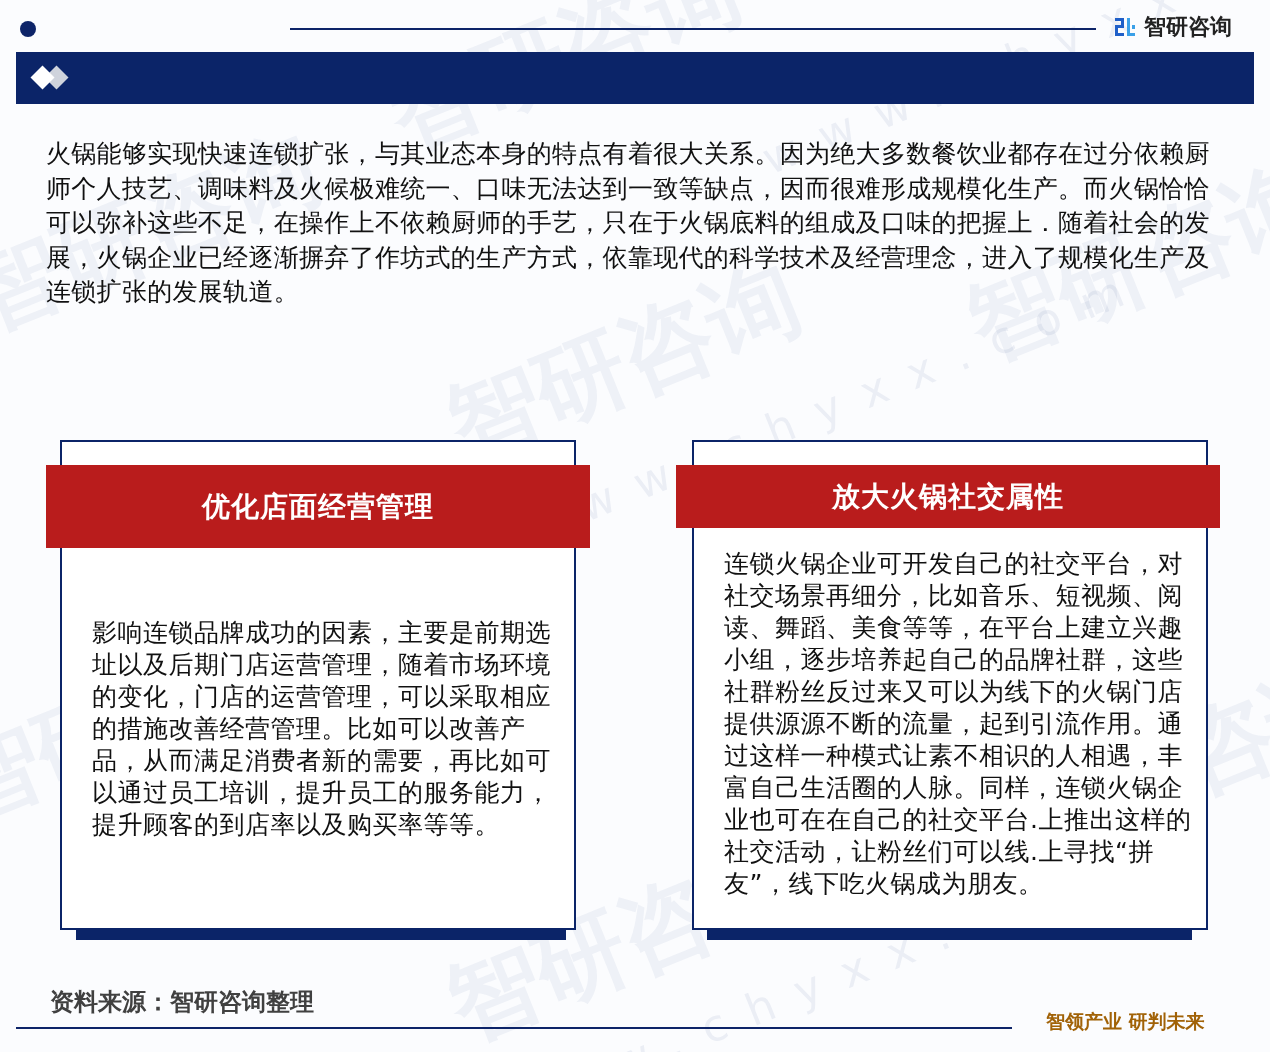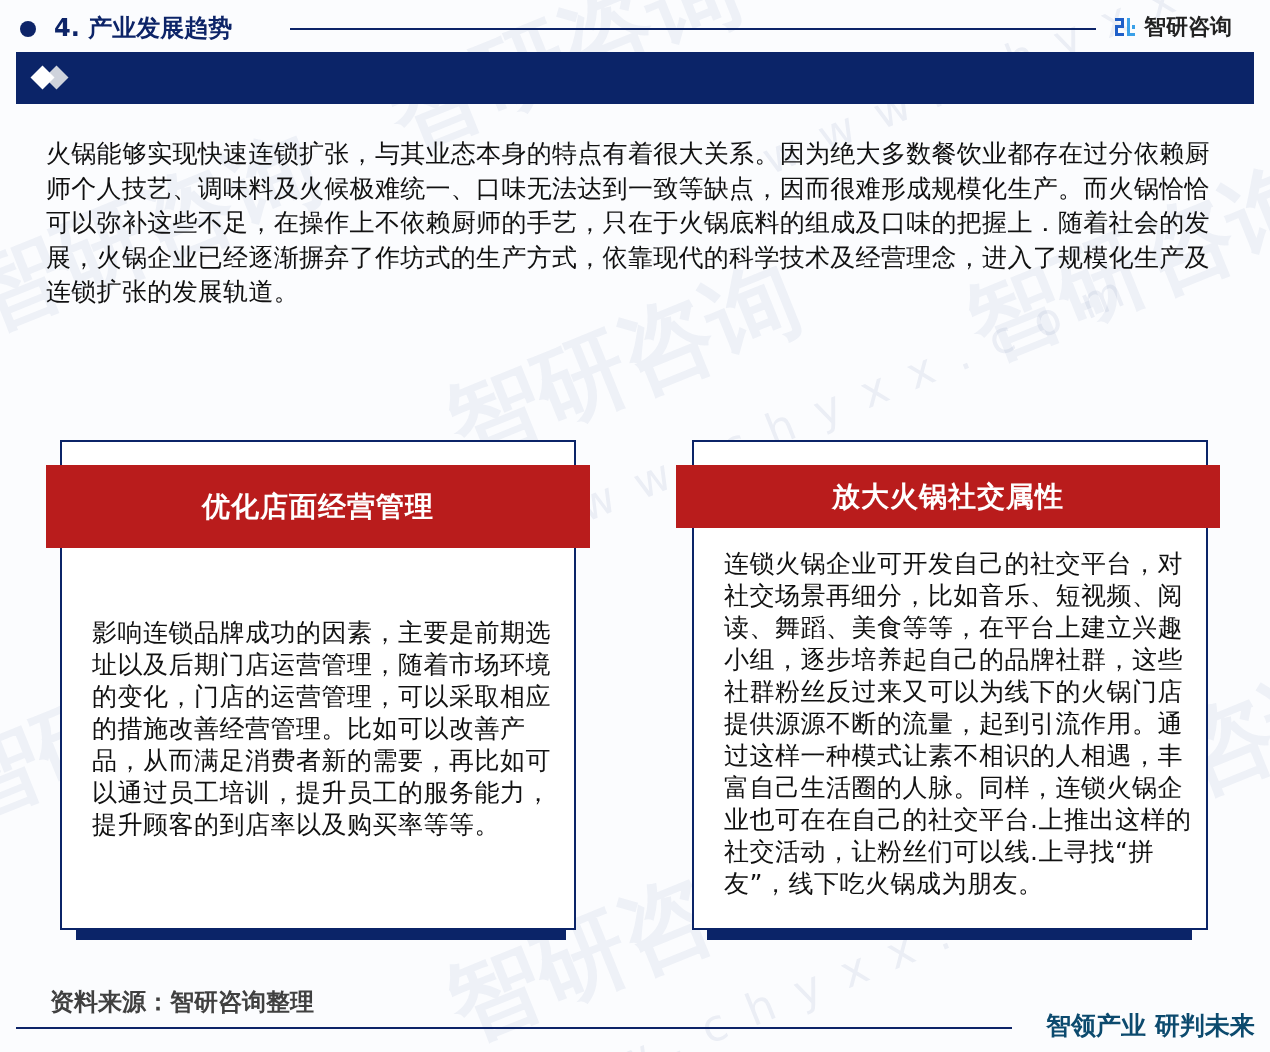--- a/index.html
+++ b/index.html
@@ -44,39 +44,38 @@
   .card-frame { position:absolute; background:#fff; border:2px solid #0b2468; box-sizing:border-box; }
   .card-header {
     position:absolute; background:#b91c1c; color:#fff;
     font-size:28px; font-weight:bold; display:flex; align-items:center; justify-content:center;
     letter-spacing:1px;
   }
   .card-body { position:absolute; font-size:25px; line-height:32px; color:#111; letter-spacing:0.5px; }
 
   .footer-source { position:absolute; left:50px; top:986px; font-size:24px; font-weight:bold; color:#404040; }
   .footer-rule { position:absolute; left:16px; top:1027px; width:996px; height:2px; background:#0d2468; }
-  .footer-slogan { position:absolute; left:1046px; top:1009px; font-size:25px; font-weight:bold; color:#0c4a6e; }
+  .footer-slogan { position:absolute; left:1046px; top:1009px; font-size:19px; font-weight:bold; color:#a16207; }
 </style>
 </head>
 <body>
 
 <div class="wm big" style="left:380px;top:-10px;">智研咨询</div>
 <div class="wm url" style="left:740px;top:10px;">www.chyxx.com</div>
 <div class="wm big" style="left:-40px;top:170px;">智研咨询</div>
 <div class="wm big" style="left:440px;top:300px;">智研咨询</div>
 <div class="wm url" style="left:500px;top:380px;">www.chyxx.com</div>
 <div class="wm big" style="left:960px;top:200px;">智研咨询</div>
 <div class="wm big" style="left:-60px;top:660px;">智研咨询</div>
 <div class="wm big" style="left:440px;top:880px;">智研咨询</div>
 <div class="wm url" style="left:480px;top:960px;">www.chyxx.com</div>
 <div class="wm big" style="left:1000px;top:700px;">智研咨询</div>
 
 <div class="section-head">
   <div class="section-dot"></div>
-  <div class="section-title">4. 产业发展趋势</div>
   <div class="section-rule"></div>
   <div class="logo">
     <div class="logo-mark">
       <svg width="22" height="22" viewBox="0 0 22 22">
         <rect x="1" y="2" width="9" height="3" fill="#1f5fc8"></rect>
         <rect x="7" y="2" width="3" height="9" fill="#1f5fc8"></rect>
         <rect x="1" y="9" width="9" height="3" fill="#1f5fc8"></rect>
         <rect x="1" y="9" width="3" height="11" fill="#1f5fc8"></rect>
         <rect x="1" y="17" width="9" height="3" fill="#1f5fc8"></rect>
         <rect x="13" y="2" width="3" height="18" fill="#3aa0e8"></rect>

